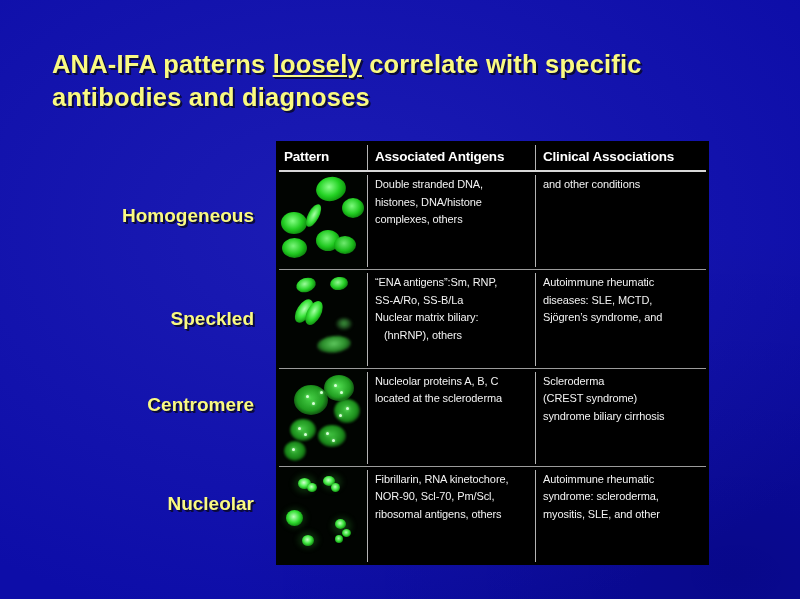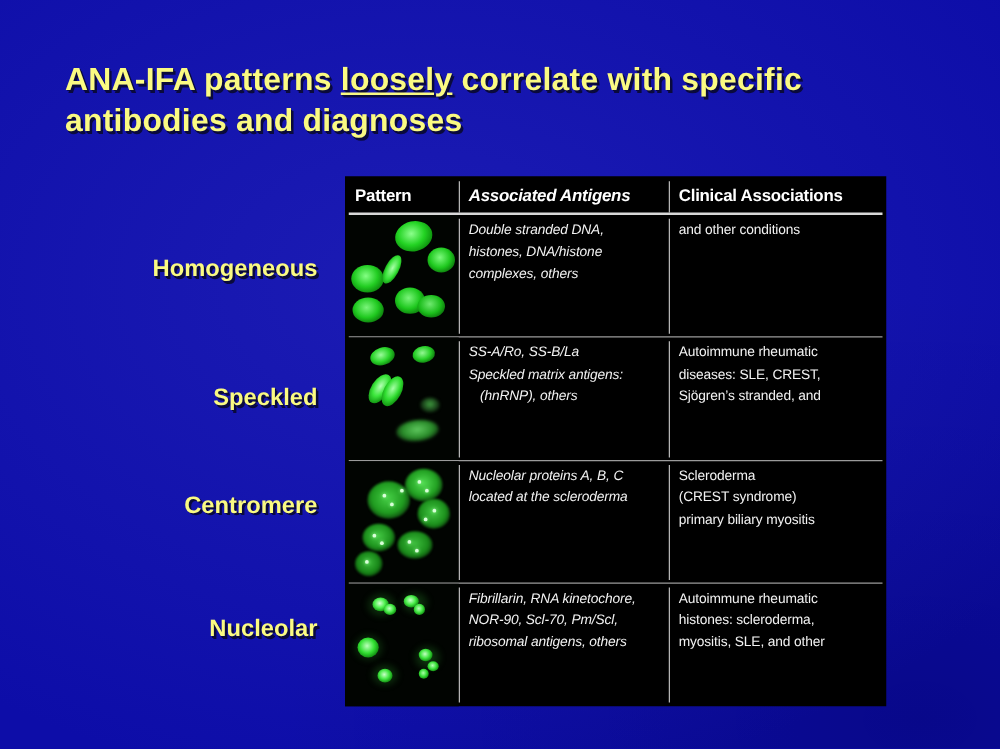--- a/index.html
+++ b/index.html
@@ -76,21 +76,21 @@
     flex:1 1 0;
   }
   .trow::after{
     content:""; position:absolute; left:3px; right:3px; bottom:0; height:1px;
     background:#9b9b9b;
   }
   .trow.last::after{ display:none; }
 
   
   .c1{ width:91px; flex:0 0 91px; position:relative; }
-  .c2{ width:168px; flex:0 0 168px; position:relative;font-style:italic; }
+  .c2{ width:168px; flex:0 0 168px; position:relative; }
   .c3{ width:174px; flex:0 0 174px; position:relative; }
 
   .c2::before, .c3::before{
     content:""; position:absolute; left:0; top:3px; bottom:3px; width:1px;
     background:#b4b4b4;
   }
   .thead .c2::before, .thead .c3::before{ top:4px; bottom:2px; }
 
   .cell-text{
     color:#f2f2f2;
@@ -202,30 +202,31 @@
         <div class="blob s5"></div>
           <div class="blob s6"></div>
         <div class="blob s3"></div>
           <div class="blob s4"></div>
         <div class="blob s1"></div>
           <div class="blob s2"></div>
       </div>
     </div>
     <div class="c2">
       <div class="cell-text">
+        <div>“ENA antigens”:Sm, RNP,</div>
         <div>SS-A/Ro, SS-B/La</div>
-        <div>Speckled matrix antigens:</div>
+        <div>Nuclear matrix biliary:</div>
         <div class="ind">(hnRNP), others</div>
       </div>
     </div>
     <div class="c3">
       <div class="cell-text">
         <div>Autoimmune rheumatic</div>
-        <div>diseases: SLE, CREST,</div>
-        <div>Sjögren’s stranded, and</div>
+        <div>diseases: SLE, MCTD,</div>
+        <div>Sjögren’s syndrome, and</div>
       </div>
     </div>
   </div>
 
   <div class="trow">
     <div class="c1">
       <div class="ifa">
         <div class="blob k1"></div>
           <div class="blob k2"></div>
           <div class="blob k3"></div>
@@ -249,21 +250,21 @@
     <div class="c2">
       <div class="cell-text">
         <div>Nucleolar proteins A, B, C</div>
         <div>located at the scleroderma</div>
       </div>
     </div>
     <div class="c3">
       <div class="cell-text">
         <div>Scleroderma</div>
         <div>(CREST syndrome)</div>
-        <div>primary biliary myositis</div>
+        <div>syndrome biliary cirrhosis</div>
       </div>
     </div>
   </div>
 
   <div class="trow last">
     <div class="c1">
       <div class="ifa">
         <div class="haze" style="width:26px;height:22px;left:16px;top:6px"></div>
         <div class="haze" style="width:24px;height:20px;left:44px;top:5px"></div>
         <div class="haze" style="width:26px;height:24px;left:6px;top:39px"></div>
@@ -283,19 +284,19 @@
     <div class="c2">
       <div class="cell-text">
         <div>Fibrillarin, RNA kinetochore,</div>
         <div>NOR-90, Scl-70, Pm/Scl,</div>
         <div>ribosomal antigens, others</div>
       </div>
     </div>
     <div class="c3">
       <div class="cell-text">
         <div>Autoimmune rheumatic</div>
-        <div>histones: scleroderma,</div>
+        <div>syndrome: scleroderma,</div>
         <div>myositis, SLE, and other</div>
       </div>
     </div>
   </div>
 
 </div>
 
 </body></html>

